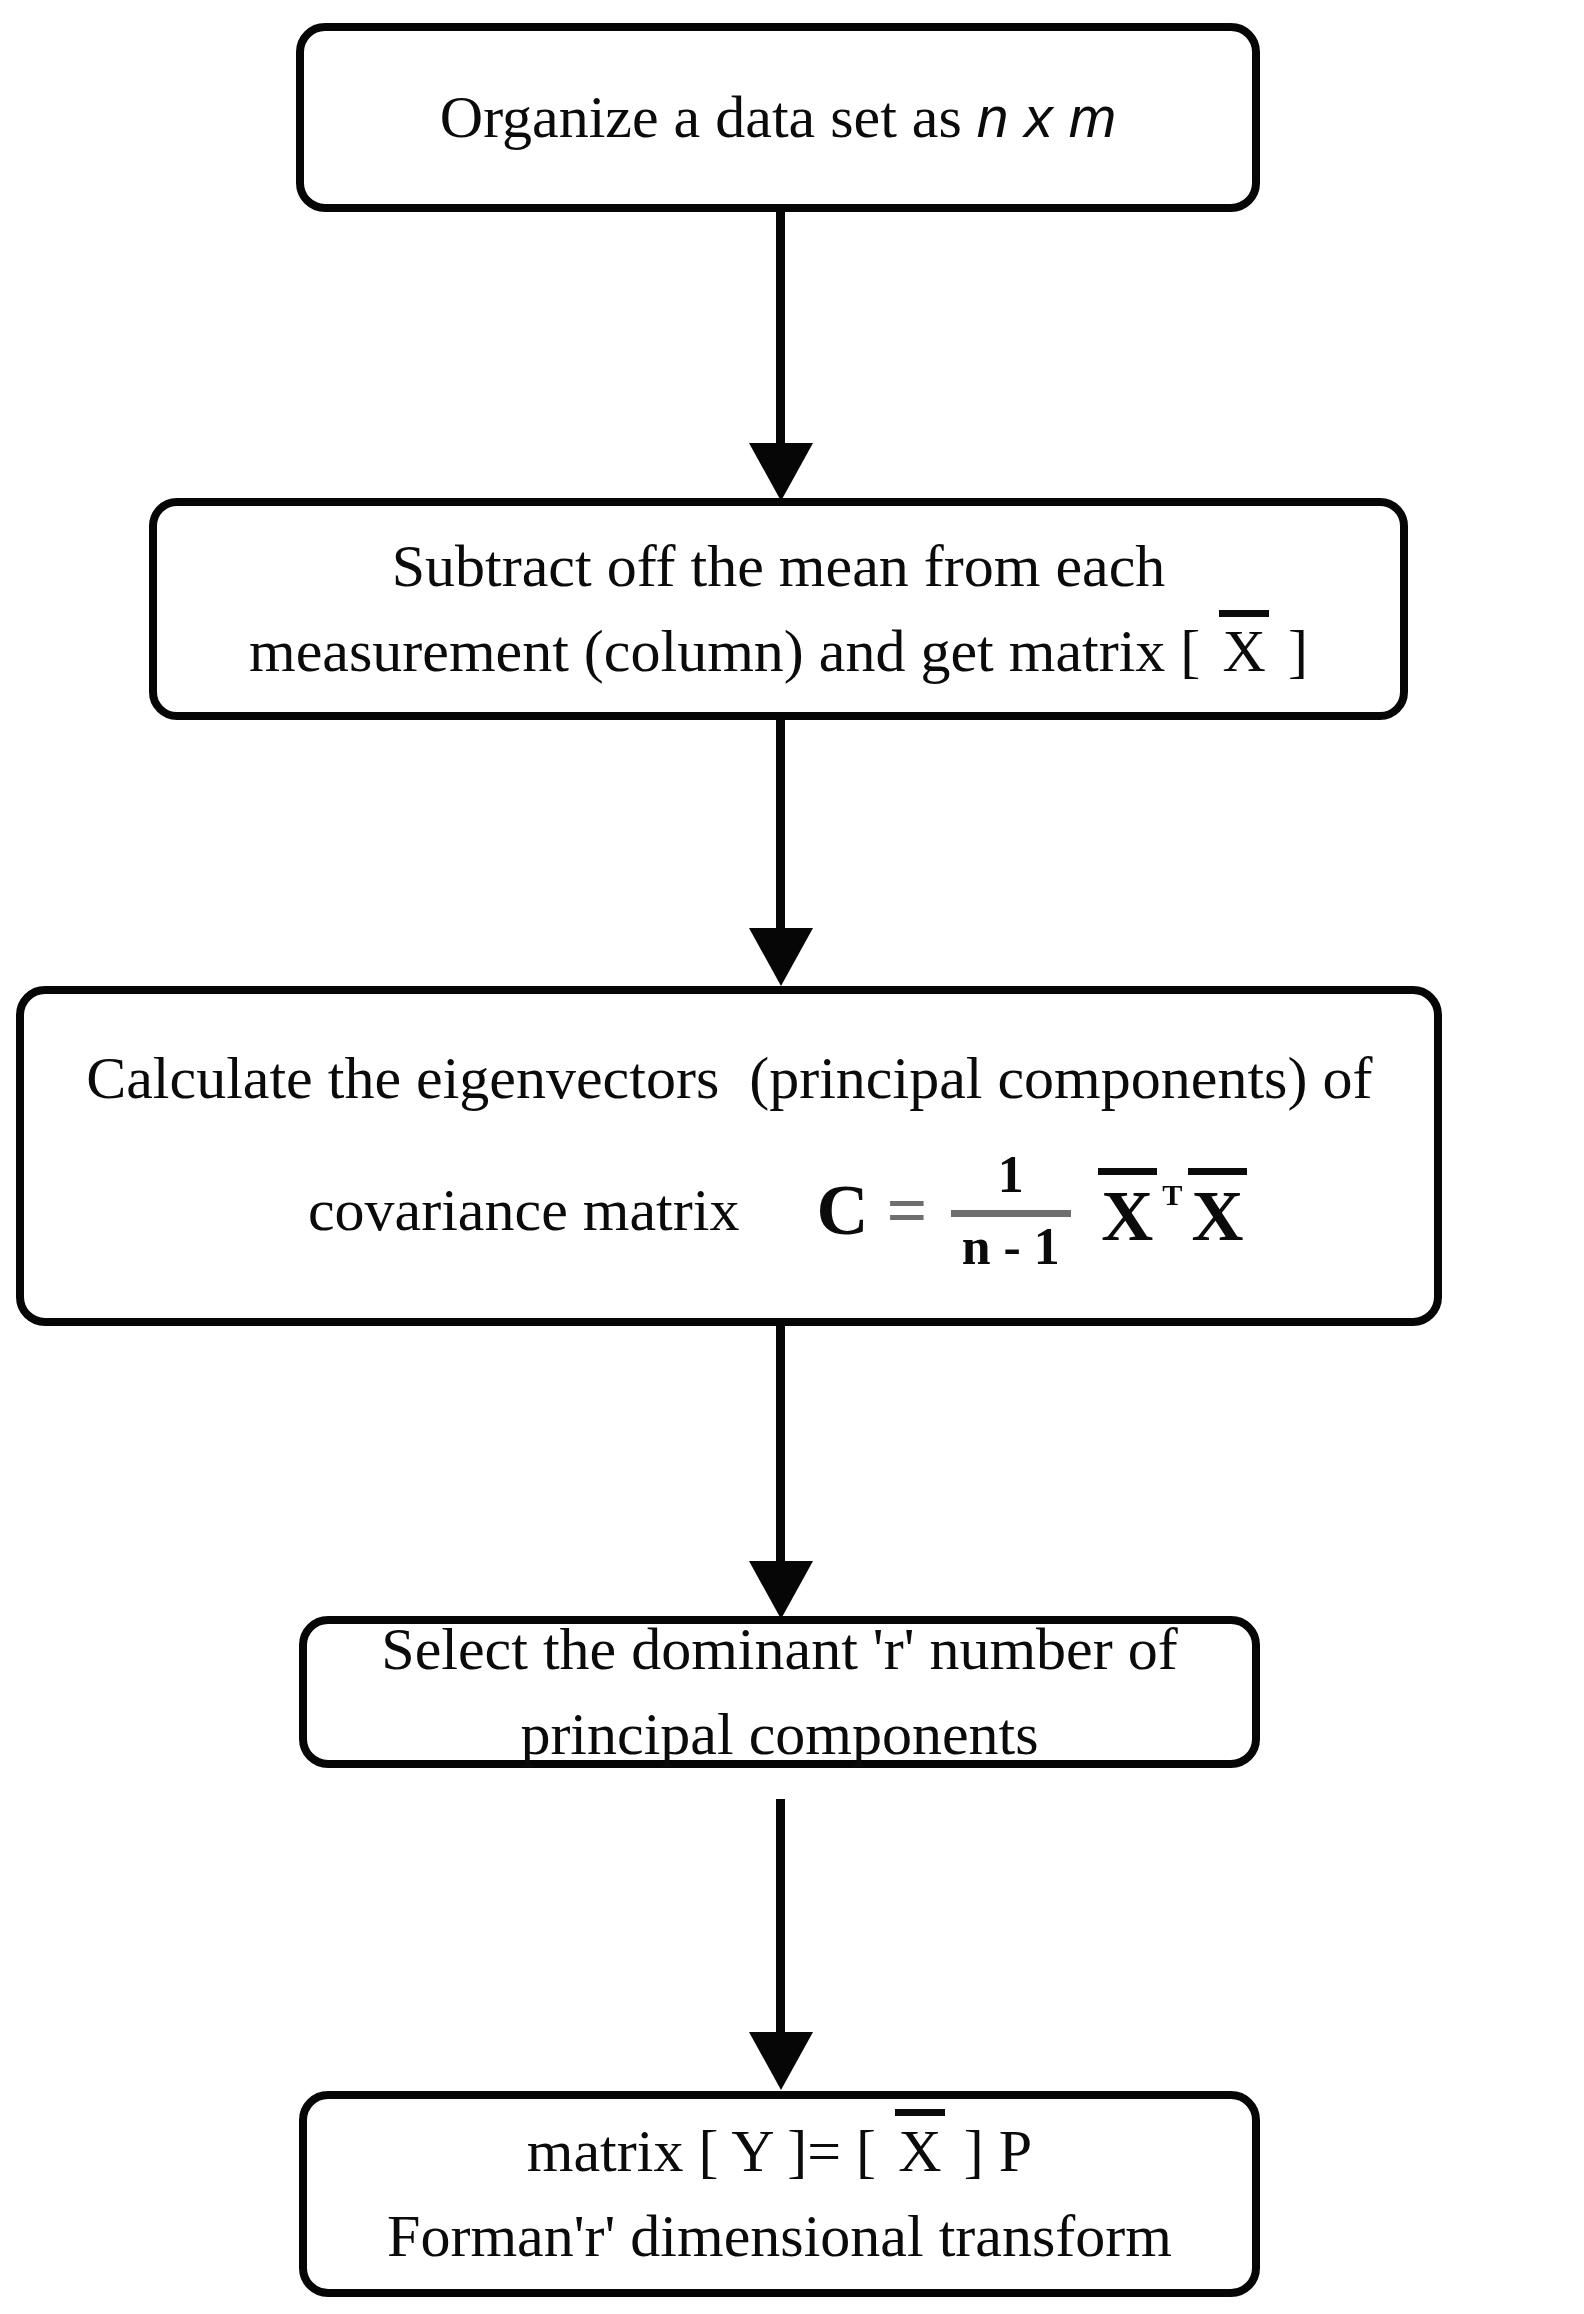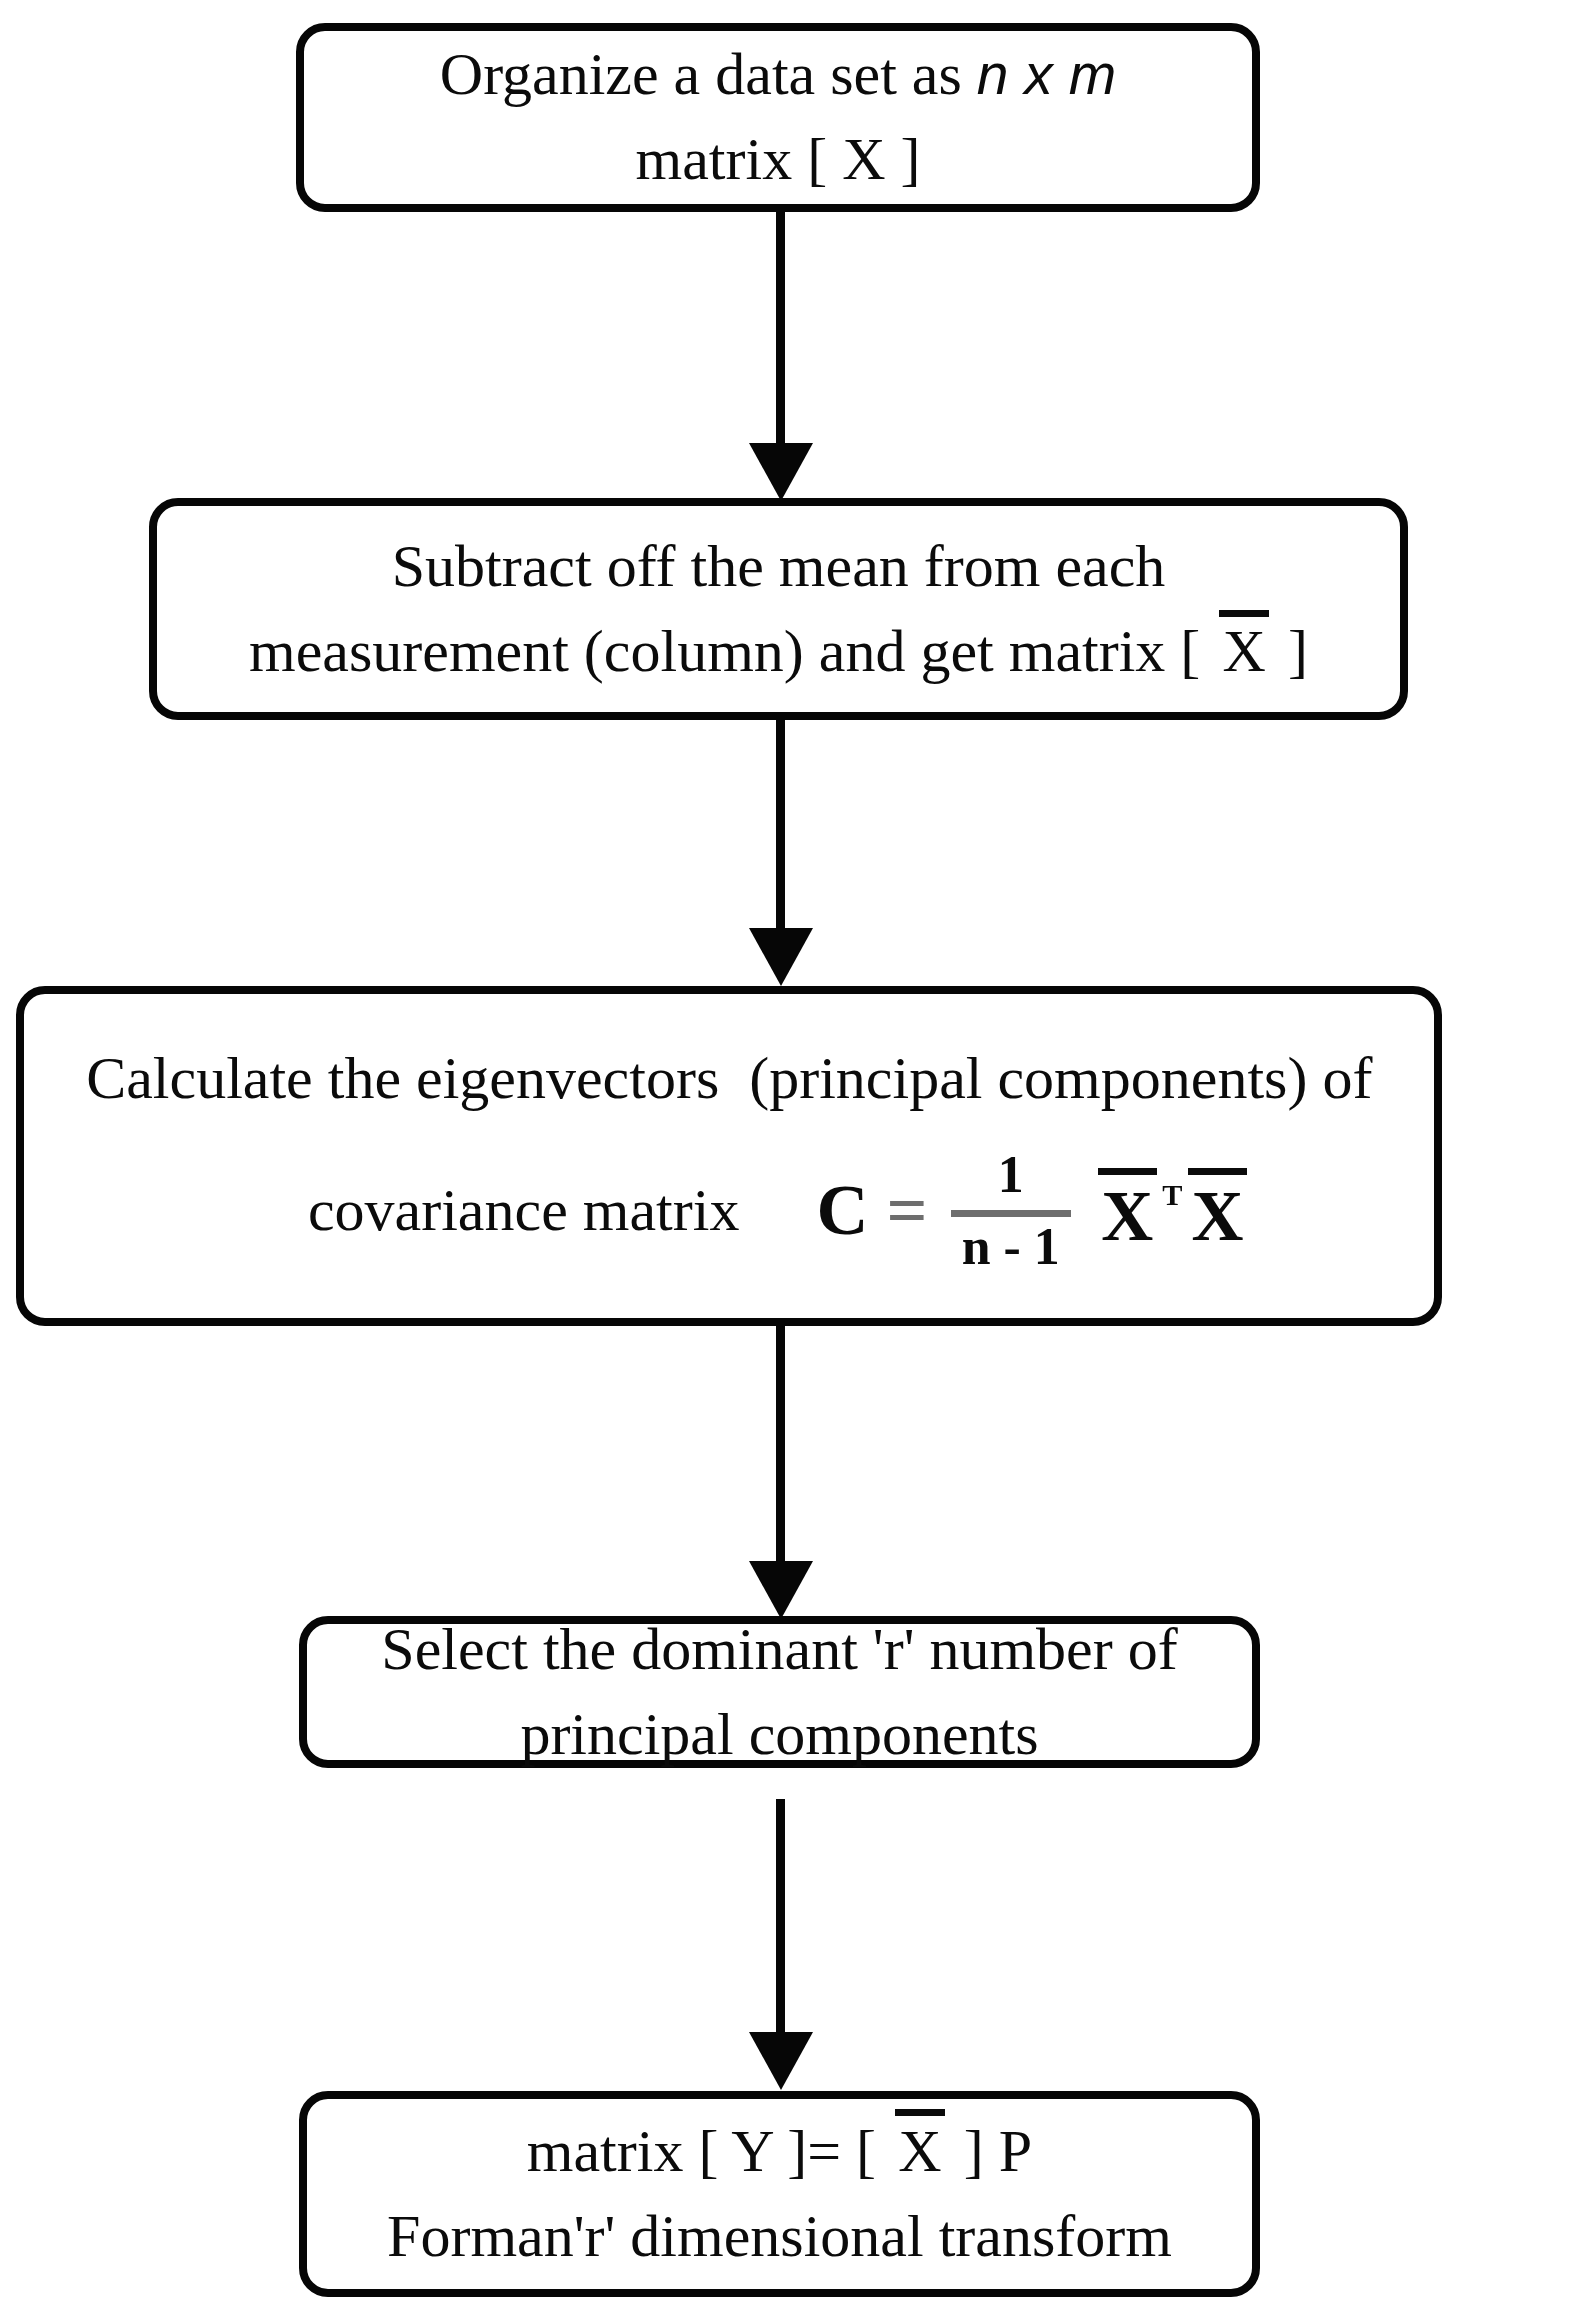--- a/index.html
+++ b/index.html
@@ -104,29 +104,28 @@
     border-top: 58px solid #060606;
   }
 </style>
 </head>
 <body>
 
 <div class="canvas">
 
   <div class="node" style="left:296px; top:22.6px; width:964px; height:189px;">
     <div class="line"><span class="t">Organize a data set as </span><span class="t var">n x m</span></div>
-    <div class="line t">matrix [ X ]</div>
   </div>
 
   <div class="arrow" style="top:212px; height:289px;">
       <div class="shaft"></div>
       <div class="head"></div>
     </div>
 
-  <div class="node" style="left:149px; top:498px; width:1259px; height:222px;">
+  <div class="node" style="left:149px; top:498px; width:1259px; height:222px;border-radius:28px;">
     <div class="line t">Subtract off the mean from each</div>
     <div class="line"><span class="t">measurement (column) and get matrix [ </span><span class="xbar">X</span><span class="t"> ]</span></div>
   </div>
 
   <div class="arrow" style="top:719px; height:267px;">
       <div class="shaft"></div>
       <div class="head"></div>
     </div>
 
   <div class="node" style="left:16.3px; top:986px; width:1426px; height:340px;">

